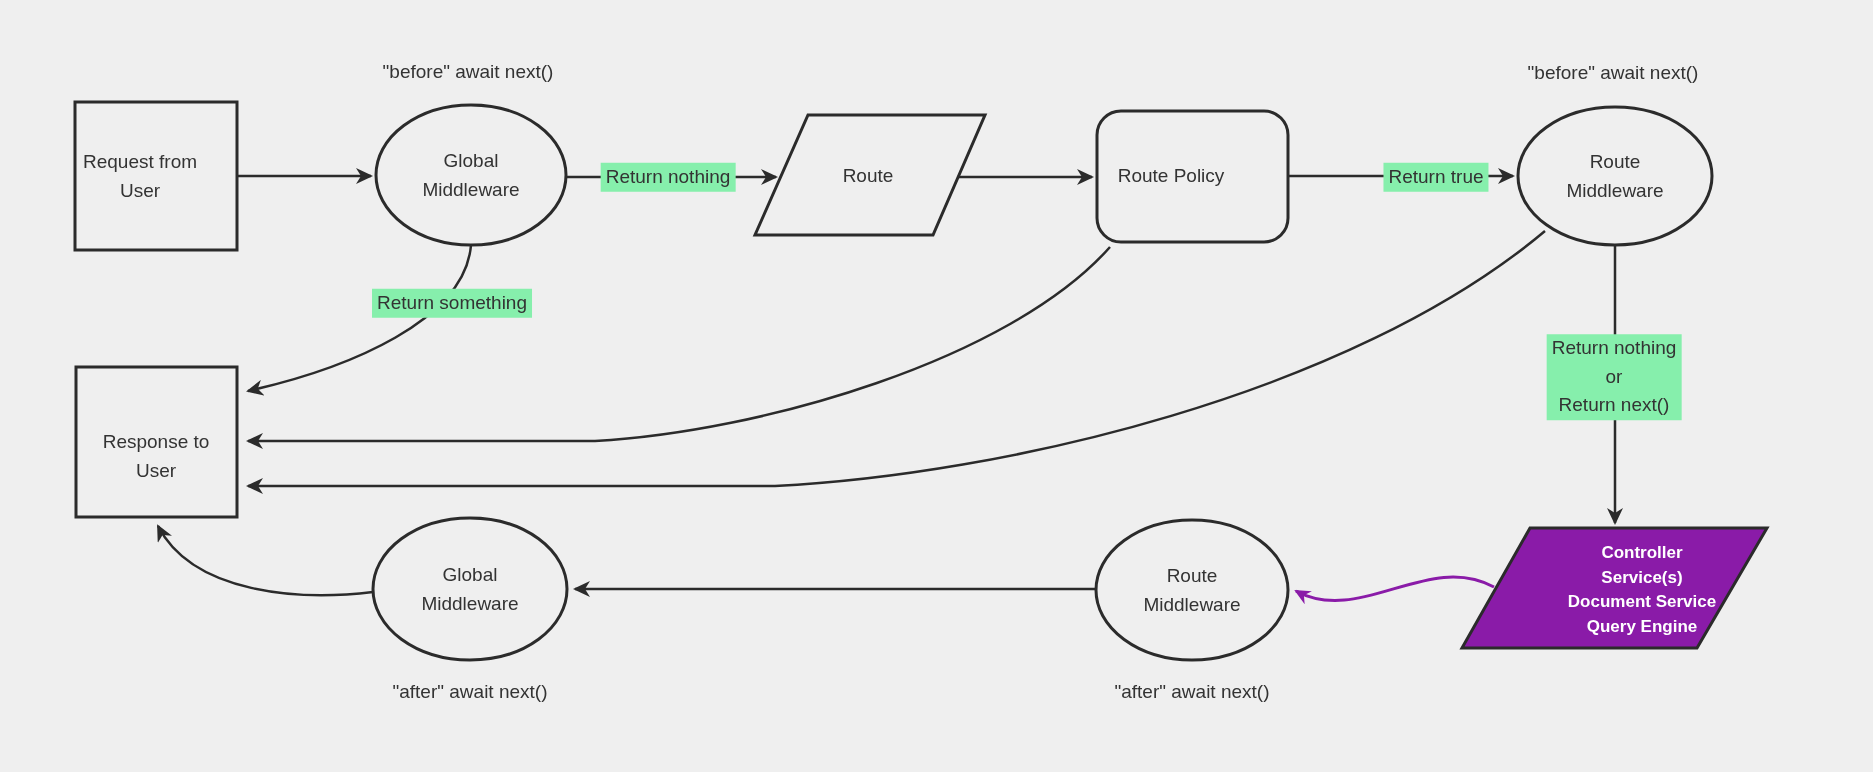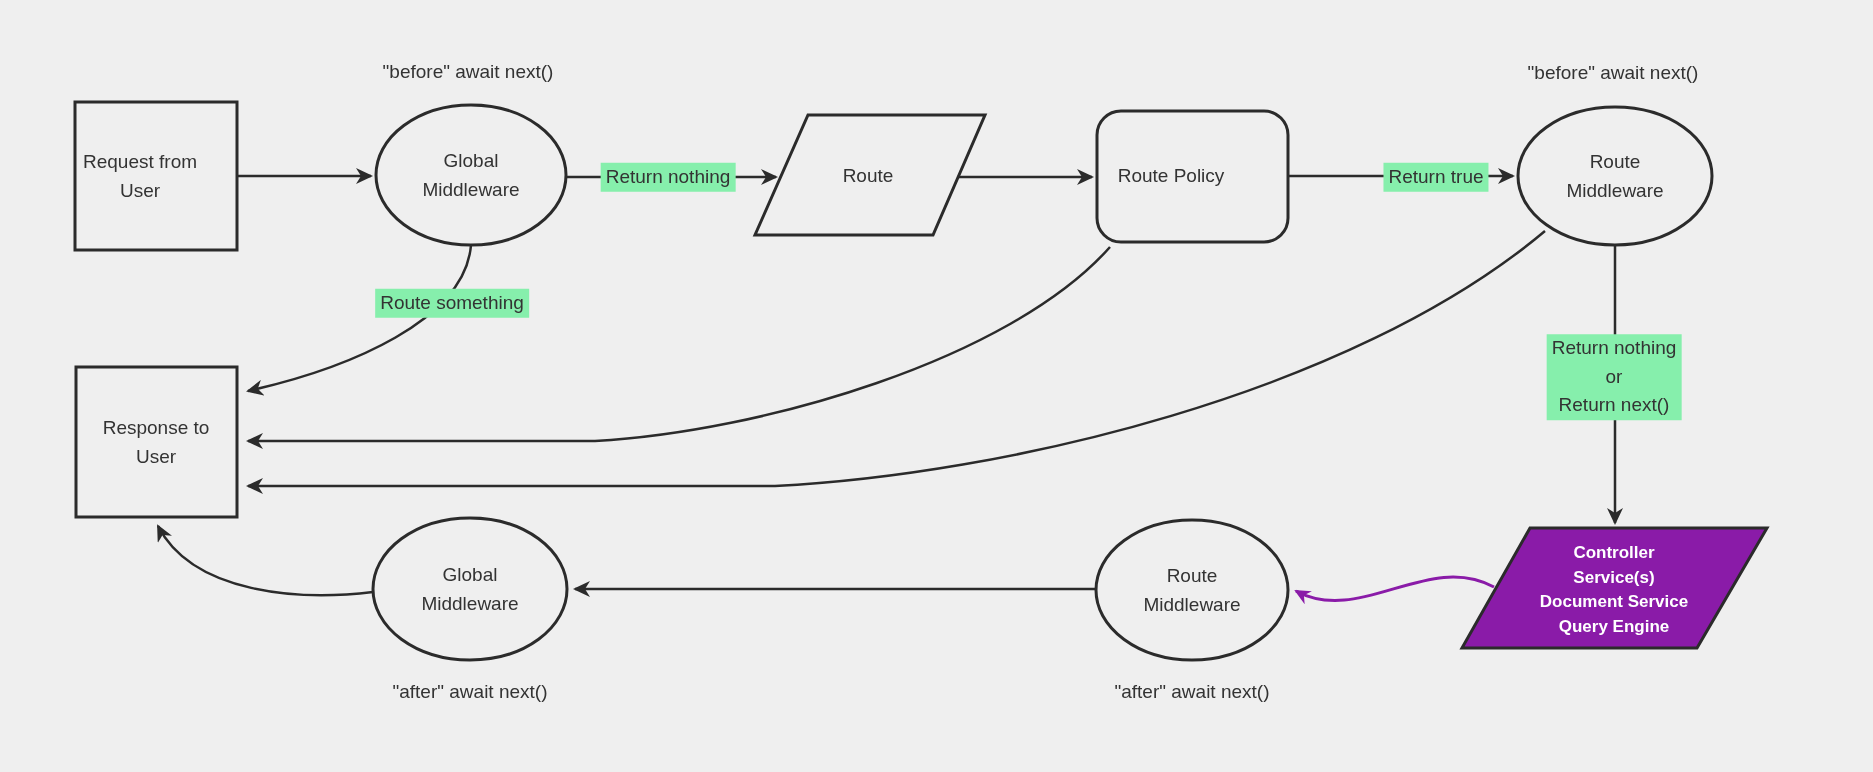--- a/index.html
+++ b/index.html
@@ -9,21 +9,21 @@
     font-family:"Liberation Sans", sans-serif; color:#333333;
   }
   svg.layer { position:absolute; left:0; top:0; }
   .lbl {
     position:absolute; transform:translate(-50%,-50%);
     white-space:pre-line; text-align:center;
     font-size:19px; line-height:1.5; color:#333333;
   }
   .edge-lbl { background:#86efac; padding:0 5px; line-height:1.5; }
   .purple-lbl {
-    color:#ffffff; font-weight:bold; font-size:17px; line-height:1.45;
+    color:#ffffff; font-weight:bold; font-size:17px; line-height:1.45;margin-left:28px;
   }
 </style>
 </head>
 <body>
 
 <div class="canvas">
 
   <svg class="layer" width="1873" height="772" viewBox="0 0 1873 772">
     <defs>
       <marker id="arrowDark" markerUnits="userSpaceOnUse" markerWidth="18" markerHeight="16" refX="15" refY="8" orient="auto-start-reverse">
@@ -62,31 +62,31 @@
   <div class="lbl node-lbl" style="left:471px; top:175px;">Global
 Middleware</div>
   <div class="lbl node-lbl" style="left:868px; top:176px;">Route</div>
   <div class="lbl node-lbl" style="left:1171px; top:176px;">Route Policy</div>
   <div class="lbl node-lbl" style="left:1615px; top:176px;">Route
 Middleware</div>
   <div class="lbl purple-lbl" style="left:1614px; top:590px;">Controller
 Service(s)
 Document Service
 Query Engine</div>
-  <div class="lbl node-lbl" style="left:156px; top:442px;">Response to
+  <div class="lbl node-lbl" style="left:156px; top:456px;">Response to
 User</div>
   <div class="lbl node-lbl" style="left:470px; top:589px;">Global
 Middleware</div>
   <div class="lbl node-lbl" style="left:1192px; top:590px;">Route
 Middleware</div>
 
   <div class="lbl" style="left:468px; top:72px;">"before" await next()</div>
   <div class="lbl" style="left:1613px; top:73px;">"before" await next()</div>
   <div class="lbl edge-lbl" style="left:668px; top:177px;">Return nothing</div>
   <div class="lbl edge-lbl" style="left:1396px; top:177px;margin-left:40px;">Return true</div>
-  <div class="lbl edge-lbl" style="left:452px; top:303px;">Route something</div>
+  <div class="lbl edge-lbl" style="left:452px; top:303px;">Return something</div>
   <div class="lbl edge-lbl" style="left:1614px; top:377px;">Return nothing
 or
 Return next()</div>
   <div class="lbl" style="left:470px; top:692px;">"after" await next()</div>
   <div class="lbl" style="left:1192px; top:692px;">"after" await next()</div>
 
 </div>
 
 </body></html>

